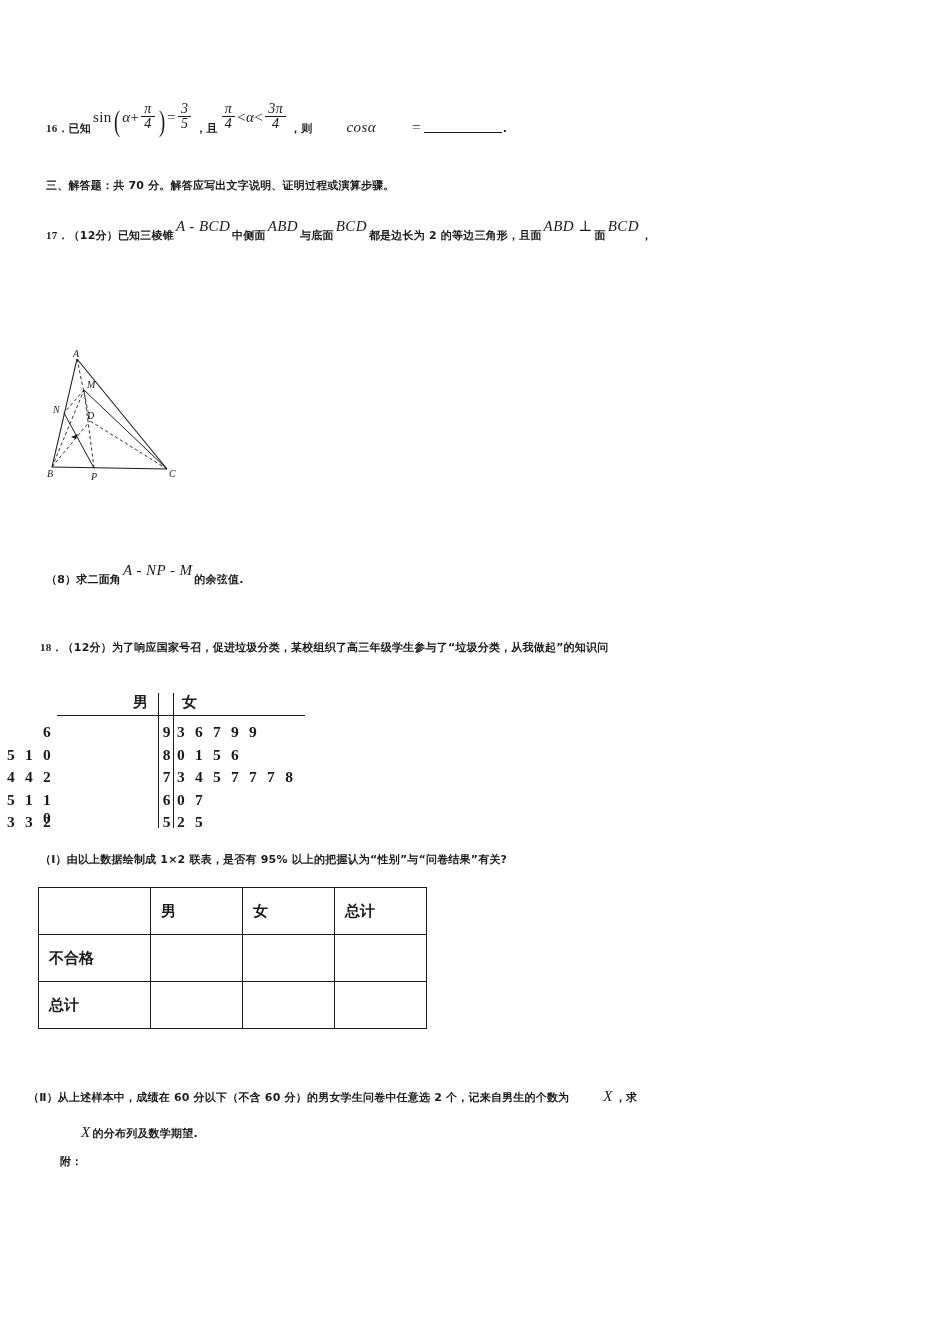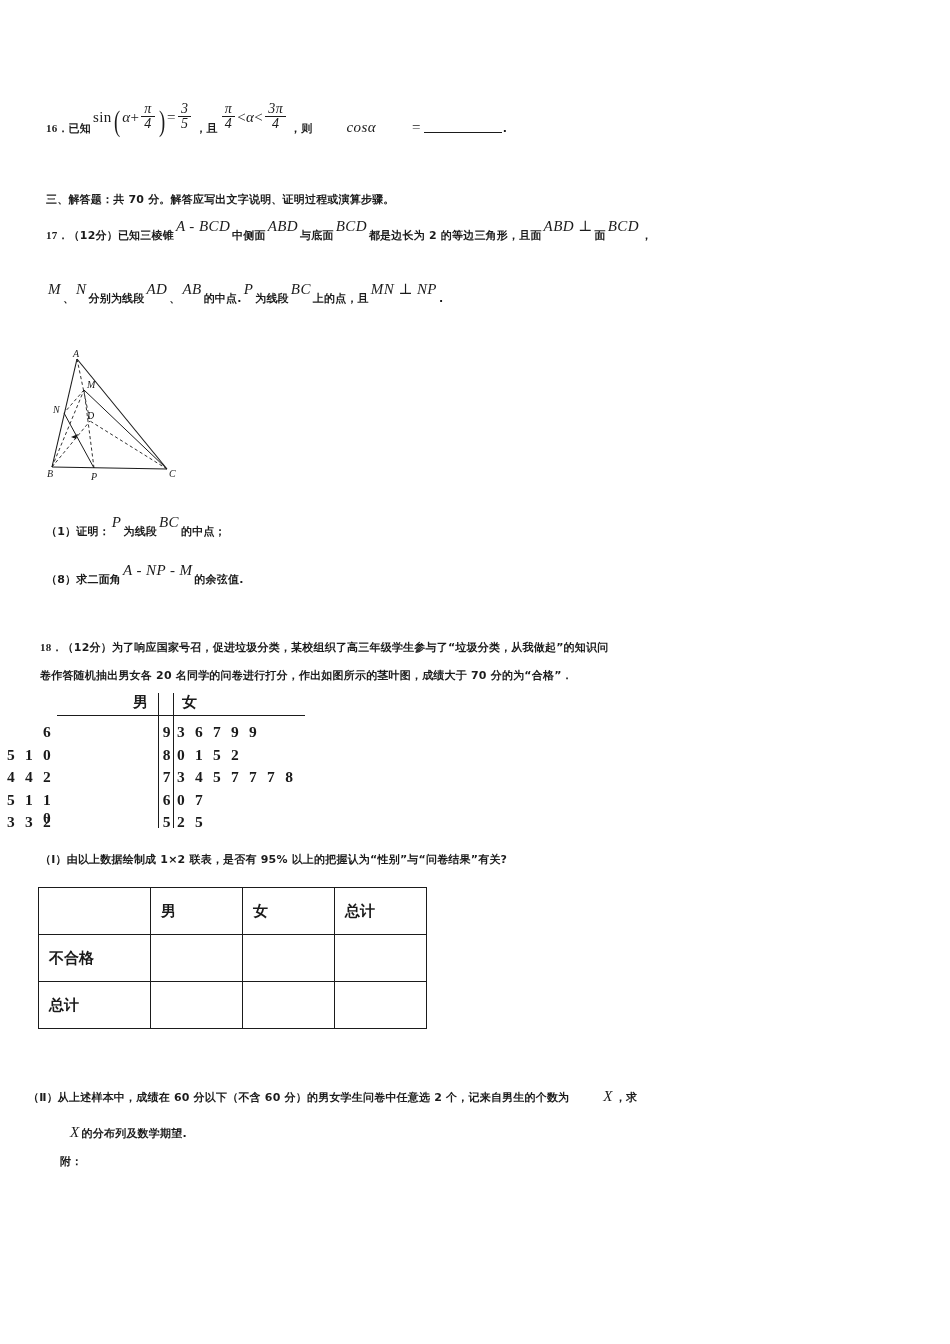--- a/index.html
+++ b/index.html
@@ -167,29 +167,26 @@
 </style>
 </head>
 <body>
 
 <div class="page">
 
   <div class="blk" id="q16" style="left:46px; top:108px;">
     <span class="cn num">16．</span><span class="cn">已知</span><span class="mi up2"><span class="op">sin</span><span class="bigparen">(</span><span>α</span><span class="op">+</span><span class="frac"><span class="n">π</span><span class="d">4</span></span><span class="bigparen">)</span><span class="op">=</span><span class="frac"><span class="n">3</span><span class="d">5</span></span></span><span class="cn">，</span><span class="cn">且</span><span class="mi up2"><span class="frac"><span class="n">π</span><span class="d">4</span></span><span class="op">&lt;</span><span>α</span><span class="op">&lt;</span><span class="frac"><span class="n">3π</span><span class="d">4</span></span></span><span class="cn">，</span><span class="cn">则</span><span class="mi flat">cosα</span><span class="mi flat op">=</span><span class="eqline"></span><span class="cn">.</span>
   </div>
 
-  <div class="blk cn" style="left:46px; top:178px;margin-top:14px;">三、解答题：共 70 分。解答应写出文字说明、证明过程或演算步骤。</div>
+  <div class="blk cn" style="left:46px; top:178px;">三、解答题：共 70 分。解答应写出文字说明、证明过程或演算步骤。</div>
 
   <div class="blk" style="left:46px; top:222px;">
     <span class="cn num">17．</span><span class="cn">（12分）</span><span class="cn">已知三棱锥</span><span class="mi">A - BCD</span><span class="cn">中侧面</span><span class="mi">ABD</span><span class="cn">与底面</span><span class="mi">BCD</span><span class="cn">都是边长为 2 的等边三角形，且面</span><span class="mi">ABD</span><span class="mi op">⊥</span><span class="cn">面</span><span class="mi">BCD</span><span class="cn">，</span>
   </div>
 
-  <div class="blk" style="left:46px; top:285px;">
-    <span class="mi">M</span><span class="cn">、</span><span class="mi">N</span><span class="cn">分别为线段</span><span class="mi">AD</span><span class="cn">、</span><span class="mi">AB</span><span class="cn">的中点.</span><span class="mi">P</span><span class="cn">为线段</span><span class="mi">BC</span><span class="cn">上的点，且</span><span class="mi">MN ⊥ NP</span><span class="cn">.</span>
-  </div>
 
   <div id="figure">
     <svg width="140" height="138" viewBox="0 0 140 138">
 
       <line x1="30" y1="10" x2="5" y2="118" stroke="#1b1b1b" stroke-width="1.1"></line>
       <line x1="30" y1="10" x2="120" y2="120" stroke="#1b1b1b" stroke-width="1.1"></line>
       <line x1="5" y1="118" x2="120" y2="120" stroke="#1b1b1b" stroke-width="1.1"></line>
 
       <line x1="30" y1="10" x2="43" y2="72" stroke="#1b1b1b" stroke-width="0.9" stroke-dasharray="3.2,2.6"></line>
       <line x1="5" y1="118" x2="43" y2="72" stroke="#1b1b1b" stroke-width="0.9" stroke-dasharray="3.2,2.6"></line>
@@ -209,51 +206,47 @@
       <text x="26" y="8">A</text>
       <text x="0" y="128">B</text>
       <text x="122" y="128">C</text>
       <text x="40" y="70">D</text>
       <text x="40" y="39">M</text>
       <text x="6" y="64">N</text>
       <text x="44" y="131">P</text>
     </svg>
   </div>
 
-  <div class="blk" style="left:46px; top:518px;">
-    <span class="cn">（1）证明：</span><span class="mi">P</span><span class="cn">为线段</span><span class="mi">BC</span><span class="cn">的中点；</span>
-  </div>
 
   <div class="blk" style="left:46px; top:566px;">
     <span class="cn">（8）求二面角</span><span class="mi">A - NP - M</span><span class="cn">的余弦值.</span>
   </div>
 
   <div class="blk" style="left:40px; top:634px;text-align:center;">
     <span class="cn num">18．</span><span class="cn">（12分）</span><span class="cn">为了响应国家号召，促进垃圾分类，某校组织了高三年级学生参与了“垃圾分类，从我做起”的知识问</span>
   </div>
-  <div class="blk cn" style="left:40px; top:668px;">卷作答随机抽出男女各 20 名同学的问卷进行打分，作出如图所示的茎叶图，成绩大于 70 分的为“合格”．</div>
 
   <div id="stemleaf">
     <div class="sl-head">
       <span class="m">男</span>
       <span class="f">女</span>
     </div>
     <div class="sl-rule"></div>
     <div class="sl-vline sl-v1"></div>
     <div class="sl-vline sl-v2"></div>
     <div class="sl-rows">
       <div class="sl-row">
         <span class="sl-left">6</span>
         <span class="sl-stem">9</span>
         <span class="sl-right">3 6 7 9 9</span>
       </div>
       <div class="sl-row">
         <span class="sl-left">9 5 1 0</span>
         <span class="sl-stem">8</span>
-        <span class="sl-right">0 1 5 2</span>
+        <span class="sl-right">0 1 5 6</span>
       </div>
       <div class="sl-row">
         <span class="sl-left">9 9 4 4 2</span>
         <span class="sl-stem">7</span>
         <span class="sl-right">3 4 5 7 7 7 8</span>
       </div>
       <div class="sl-row">
         <span class="sl-left">8 8 5 1 1 0</span>
         <span class="sl-stem">6</span>
         <span class="sl-right">0 7</span>
@@ -293,19 +286,19 @@
         <td></td>
         <td></td>
         <td></td>
       </tr>
     </tbody>
   </table>
 
   <div class="blk" style="left:28px; top:1084px;">
     <span class="cn">（Ⅱ）从上述样本中，成绩在 60 分以下（不含 60 分）的男女学生问卷中任意选 2 个，记来自男生的个数为</span><span class="mi flat">X</span><span class="cn">，求</span>
   </div>
-  <div class="blk" style="left:36px; top:1120px;">
+  <div class="blk" style="left:47px; top:1120px;">
     <span class="mi flat">X</span><span class="cn">的分布列及数学期望.</span>
   </div>
 
   <div class="blk cn" style="left:60px; top:1154px;">附：</div>
 
 </div>
 
 </body></html>

